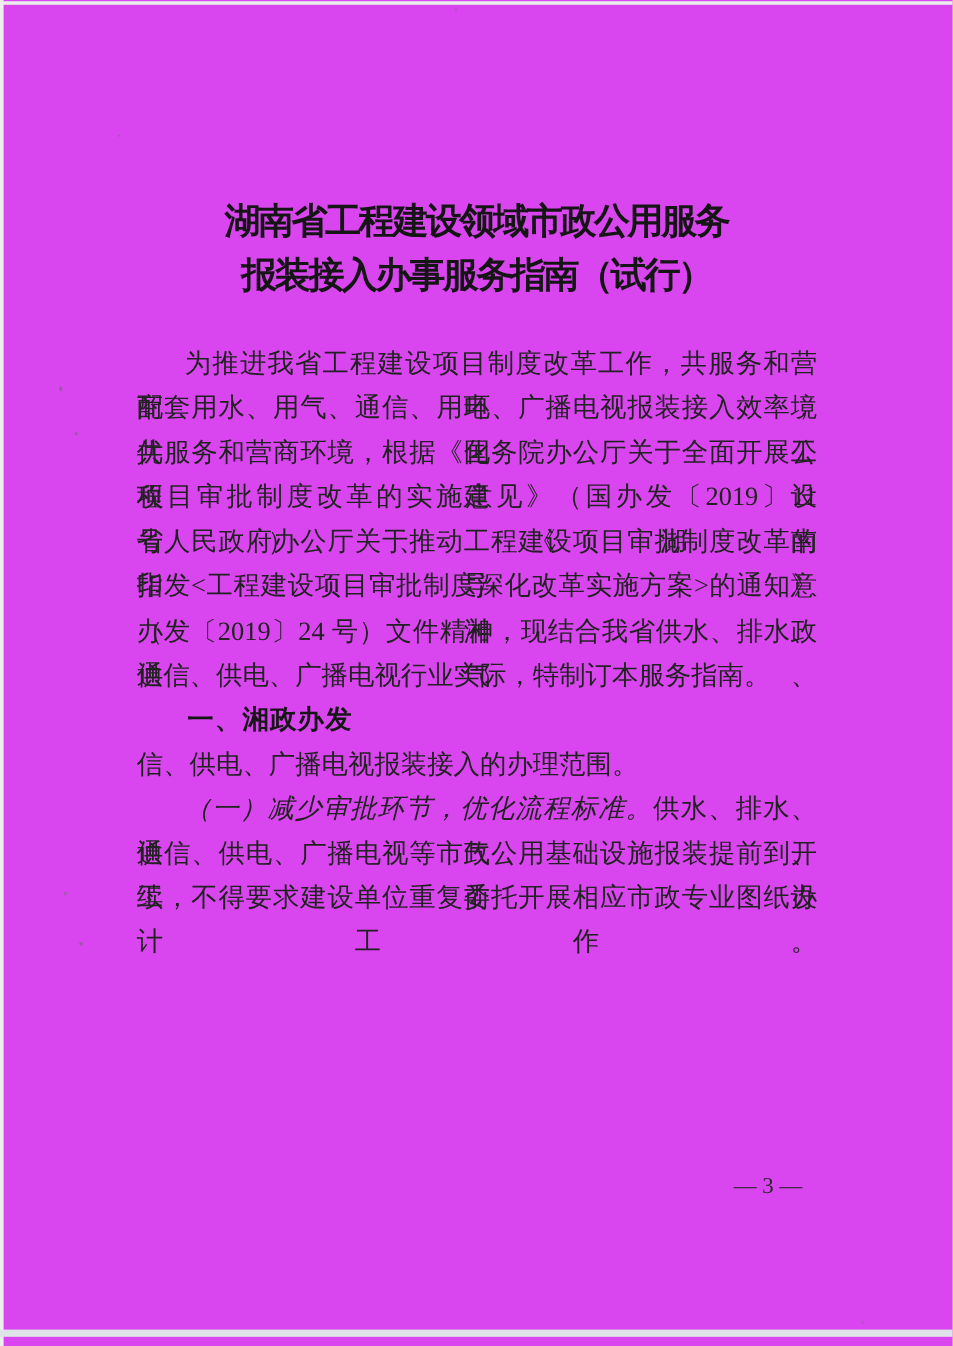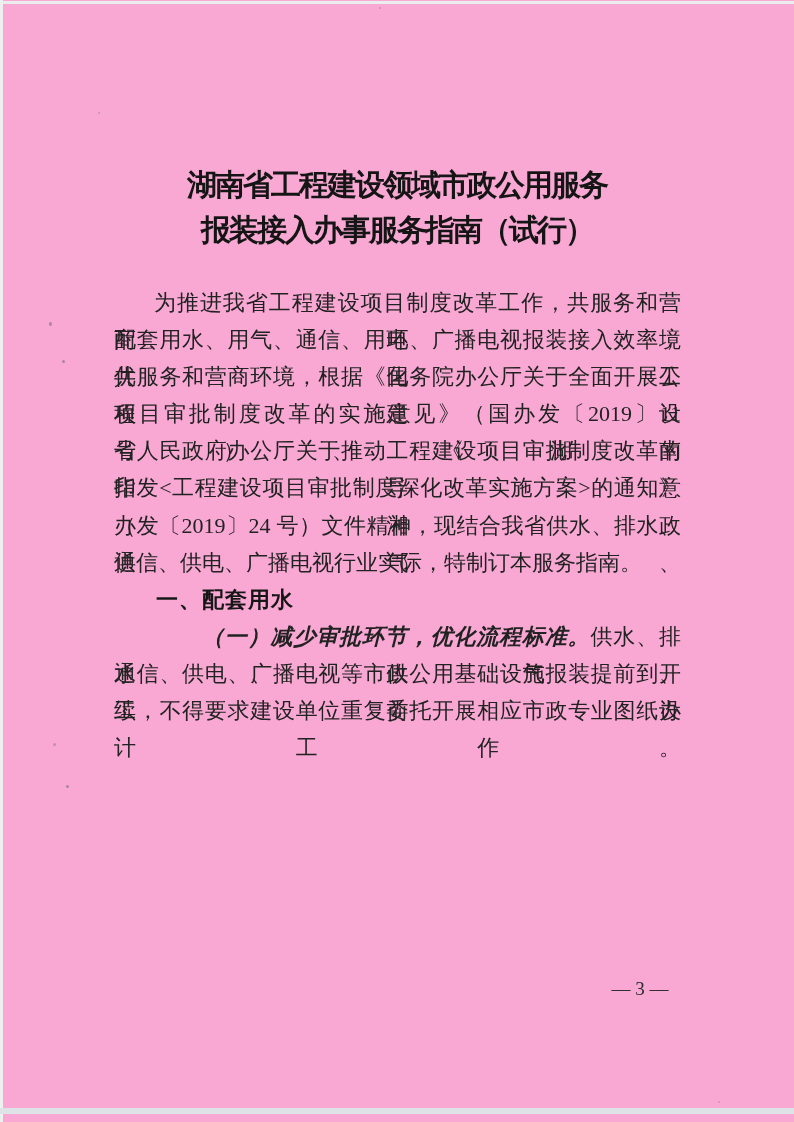--- a/index.html
+++ b/index.html
@@ -4,21 +4,21 @@
 <style>
   html, body {
     margin: 0;
     padding: 0;
     background: #ffffff;
   }
   #page {
     position: relative;
     width: 794px;
     height: 1122px;
-    background: #f9a8d4;
+    background: #d946ef;
     overflow: hidden;
     font-family: "Liberation Serif", "DejaVu Serif", serif;
     color: #1d1d1d;
   }
   
   .edge-top {
     position: absolute; top: 1px; left: 0; width: 100%; height: 3px;
     background: #eaedec;
   }
   .edge-left {
@@ -60,23 +60,22 @@
   }
   .indent { text-indent: 40px; }
   .heading {
     font-family: "Liberation Sans", "DejaVu Sans", sans-serif;
     font-weight: bold;
     text-indent: 42px;
     letter-spacing: 1px;
     color: #161616;
   }
   .kai {
-    font-weight: bold;
+    font-weight: normal;
     font-style: italic;
-    margin-left: 48px;
   }
   .page-number {
     position: absolute;
     left: 595px;
     width: 90px;
     top: 978px;
     text-align: center;
     font-size: 19px;
     color: #2a2a2a;
   }
@@ -120,21 +119,22 @@
 
     <div class="line fill indent">为推进我省工程建设项目制度改革工作，共服务和营商环境</div>
     <div class="line fill">配套用水、用气、通信、用电、广播电视报装接入效率，优化公</div>
     <div class="line fill">共服务和营商环境，根据《国务院办公厅关于全面开展工程建设</div>
     <div class="line fill">项目审批制度改革的实施意见》（国办发〔2019〕11 号）、《湖南</div>
     <div class="line fill">省人民政府办公厅关于推动工程建设项目审批制度改革的指导意</div>
     <div class="line fill">印发&lt;工程建设项目审批制度深化改革实施方案&gt;的通知》（湘政</div>
     <div class="line fill">办发〔2019〕24 号）文件精神，现结合我省供水、排水、供气、</div>
     <div class="line">通信、供电、广播电视行业实际，特制订本服务指南。</div>
 
-    <div class="line heading">一、配套用水</div>
+    <div class="line heading">一、湘政办发</div>
+    <div class="line">信、供电、广播电视报装接入的办理范围。</div>
 
     <div class="line fill indent"><span class="kai">（一）减少审批环节，优化流程标准。</span><span>供水、排水、供气、</span></div>
     <div class="line fill">通信、供电、广播电视等市政公用基础设施报装提前到开工前办</div>
     <div class="line fill">续，不得要求建设单位重复委托开展相应市政专业图纸设计工作。</div>
 
   </div>
 
   <div class="page-number">— 3 —</div>
 
 </div>

